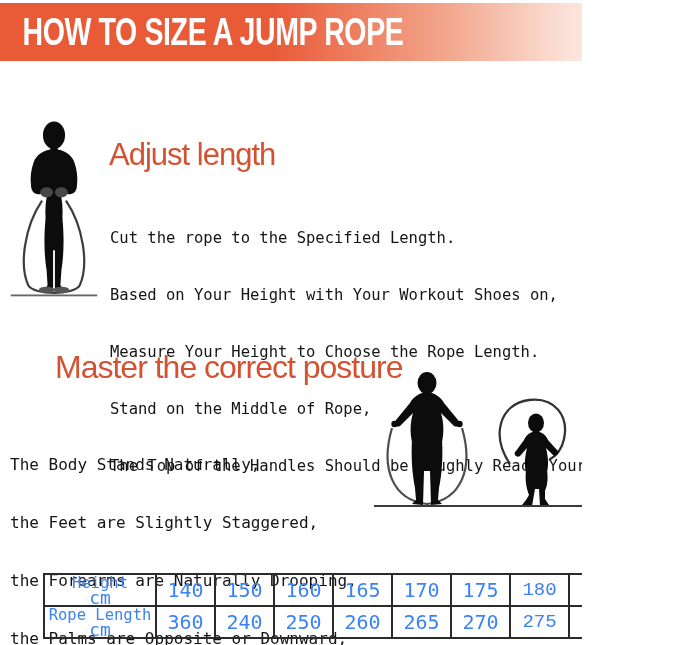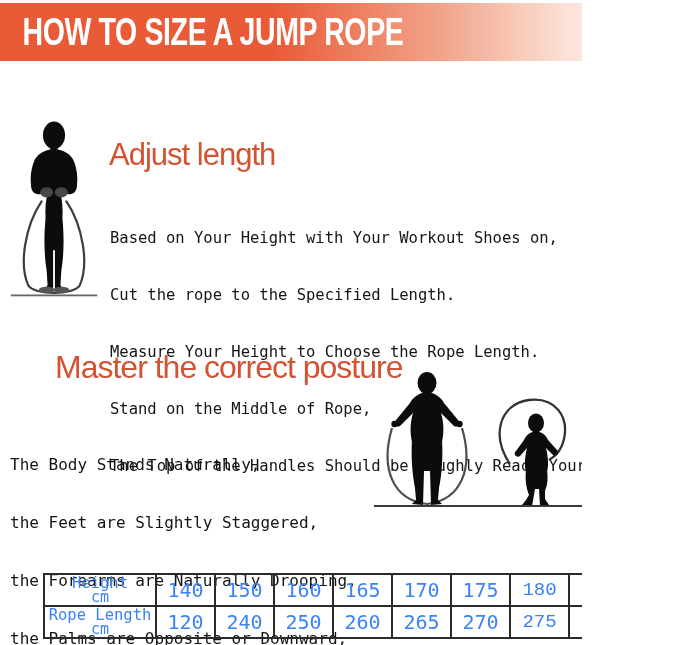--- a/index.html
+++ b/index.html
@@ -36,21 +36,21 @@
   
   .size-table{position:absolute;left:43px;top:573px;width:567px;border-collapse:collapse;
               table-layout:fixed;}
   .size-table th,.size-table td{border:2px solid #2b2b2b;padding:0;height:30px;
               text-align:center;vertical-align:middle;color:#3b82f6;}
   .size-table th{width:110px;font-weight:normal;}
   .size-table td{width:57px;font-family:"DejaVu Sans Mono",monospace;font-size:20px;}
   .size-table td:nth-child(8),.size-table td:nth-child(9){
               font-family:Liberation Mono, monospace;font-size:19px;}
   .th-label{font-family:"DejaVu Sans Mono",monospace;font-size:15.5px;line-height:15px;}
-  .th-unit{font-family:"DejaVu Sans Mono",monospace;font-size:15px;line-height:13px;}
+  .th-unit{font-family:"DejaVu Sans Mono",monospace;font-size:18px;line-height:13px;}
 </style>
 </head>
 <body>
 
 <div class="page">
 
   <header class="banner">
     <h1>HOW TO SIZE A JUMP ROPE</h1>
   </header>
 
@@ -66,22 +66,22 @@
     <path d="M41,110 C39,128 39,150 42,168 L43,184 L40,188 L49,188 L49,146 L51,146 L51,188 L60,188
              L57,184 L58,168 C61,150 61,128 59,110 Z" fill="#0c0c0c"></path>
     <ellipse cx="42" cy="189" rx="8.5" ry="3.5" fill="#555555"></ellipse>
     <ellipse cx="58" cy="189" rx="8.5" ry="3.5" fill="#555555"></ellipse>
     <rect x="3" y="194" width="94" height="2" fill="#666666"></rect>
   </svg>
 
   <h2 class="sec-heading h-adjust">Adjust length</h2>
 
   <div class="mono-block adjust-lines">
+    <div>Cut the rope to the Specified Length.</div>
     <div>Based on Your Height with Your Workout Shoes on,</div>
-    <div>Cut the rope to the Specified Length.</div>
     <div>Measure Your Height to Choose the Rope Length.</div>
     <div>Stand on the Middle of Rope,</div>
     <div>The Top of the Handles Should be Roughly Reach Your ArmPits</div>
   </div>
 
   <h2 class="sec-heading h-posture">Master the correct posture</h2>
 
   <div class="mono-block posture-lines">
     <div>The Body Stands Naturally,</div>
     <div>the Feet are Slightly Staggered,</div>
@@ -140,21 +140,21 @@
       <td>170</td>
       <td>175</td>
       <td>180</td>
       <td>185</td>
     </tr>
     <tr>
       <th>
         <div class="th-label">Rope Length</div>
         <div class="th-unit">cm</div>
       </th>
-      <td>120</td>
+      <td>360</td>
       <td>240</td>
       <td>250</td>
       <td>260</td>
       <td>265</td>
       <td>270</td>
       <td>275</td>
       <td>320</td>
     </tr>
   </tbody>
     </table>

